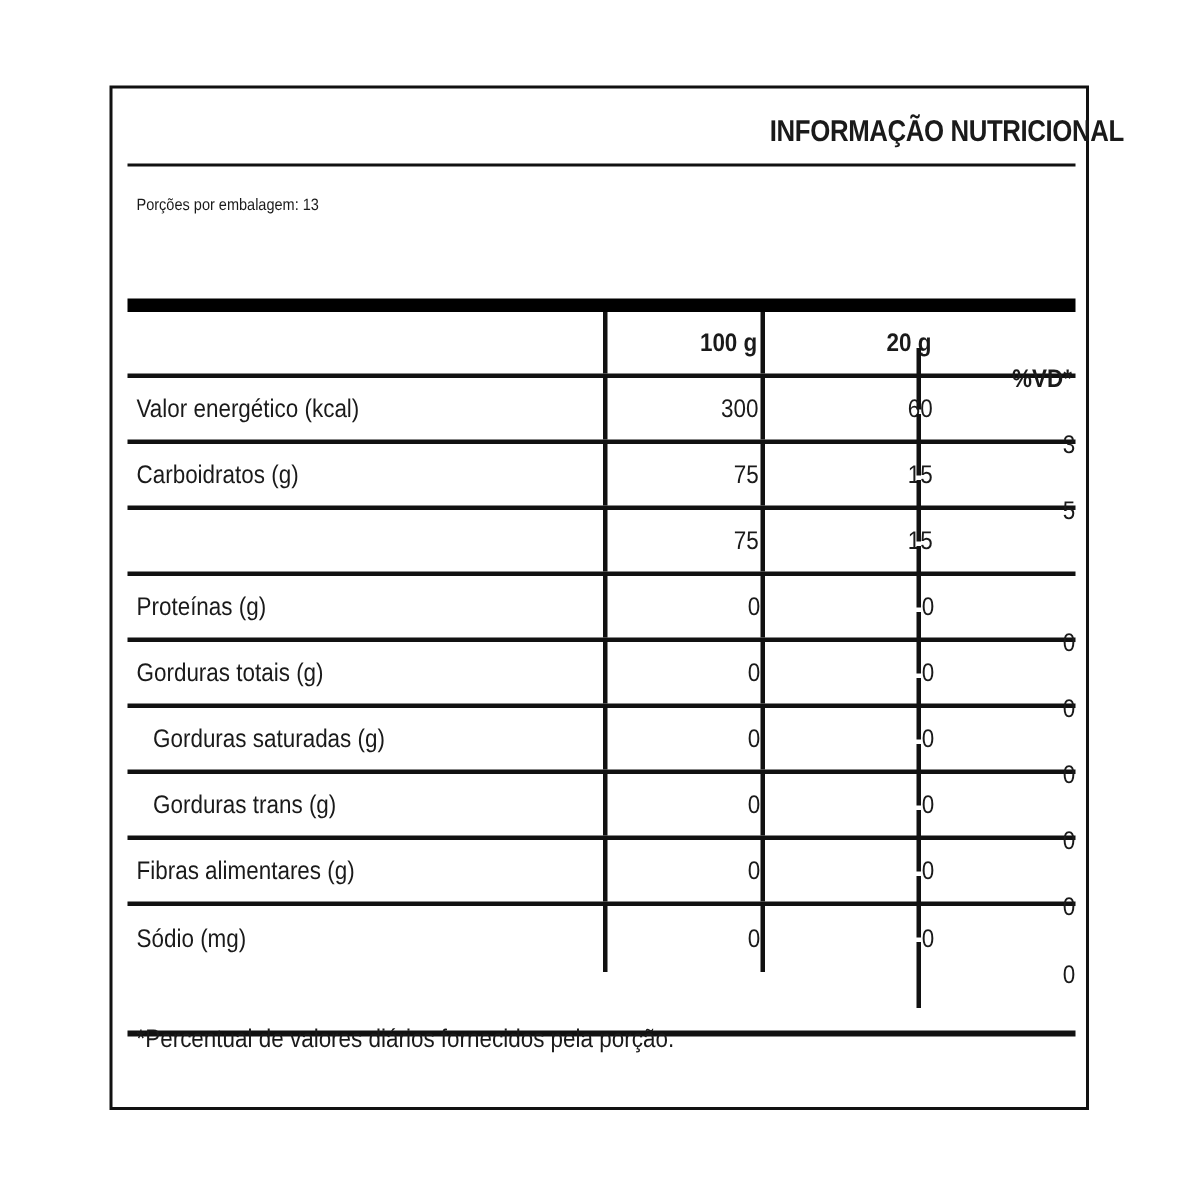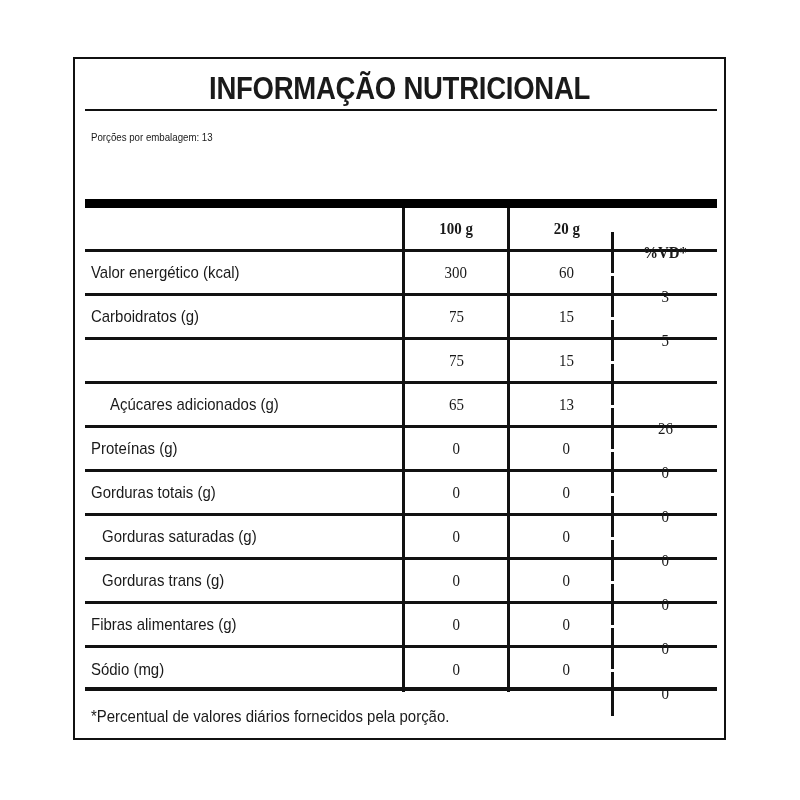--- a/index.html
+++ b/index.html
@@ -22,25 +22,26 @@
       width: 649px;
       height: 679px;
       border: 2px solid #111;
       box-sizing: content-box;
     }
     .title {
       position: absolute;
       left: 0;
       width: 100%;
       top: 14px;
-      text-align: center;
+      text-align: right;
       font-weight: bold;
-      font-size: 32px;
+      font-size: 20px;
       line-height: 30px;
       letter-spacing: -0.3px;
+      padding-left: 44px;
     }
     .title span {
       display: inline-block;
       transform: scaleX(0.86);
       transform-origin: center;
     }
     .rule-thin {
       position: absolute;
       left: 10px;
       width: 632px;
@@ -99,37 +100,36 @@
       white-space: nowrap;
     }
     .cell.name {
       left: 0;
       width: 319px;
       padding-left: 6px;
     }
     .cell.name.indent-1 { padding-left: 17px; }
     .cell.name.indent-2 { padding-left: 25px; }
     .cell.num {
-      justify-content: center;
+      justify-content: flex-end;
       border-left: 3px solid #111;
-      font-family: Liberation Serif, serif;
     }
     .cell.num .cell-text {
       transform-origin: center center;
     }
     .cell.c1 { left: 317px; width: 105px; }
     .cell.c2 { left: 422px; width: 116px; }
     .cell.c3 { left: 526px; width: 106px; margin-top: 24px; }
     .header-row .cell.num {
       font-weight: bold;
     }
     .footnote {
       position: absolute;
       left: 16px;
-      top: 648px;
+      top: 624px;
       font-size: 17px;
       line-height: 20px;
       white-space: nowrap;
       text-decoration: underline;
     }
     .footnote span {
       display: inline-block;
       transform: scaleX(0.88);
       transform-origin: left center;
     }
@@ -204,34 +204,20 @@
           <span class="cell-text">75</span>
         </div>
       <div class="cell num c2">
           <span class="cell-text">15</span>
         </div>
       <div class="cell num c3">
           <span class="cell-text"></span>
         </div>
     </div>
 
-    <div class="row">
-      <div class="cell name indent-2">
-          <span class="cell-text">Açúcares adicionados (g)</span>
-        </div>
-      <div class="cell num c1">
-          <span class="cell-text">65</span>
-        </div>
-      <div class="cell num c2">
-          <span class="cell-text">13</span>
-        </div>
-      <div class="cell num c3">
-          <span class="cell-text">26</span>
-        </div>
-    </div>
 
     <div class="row">
       <div class="cell name">
           <span class="cell-text">Proteínas (g)</span>
         </div>
       <div class="cell num c1">
           <span class="cell-text">0</span>
         </div>
       <div class="cell num c2">
           <span class="cell-text">0</span>

